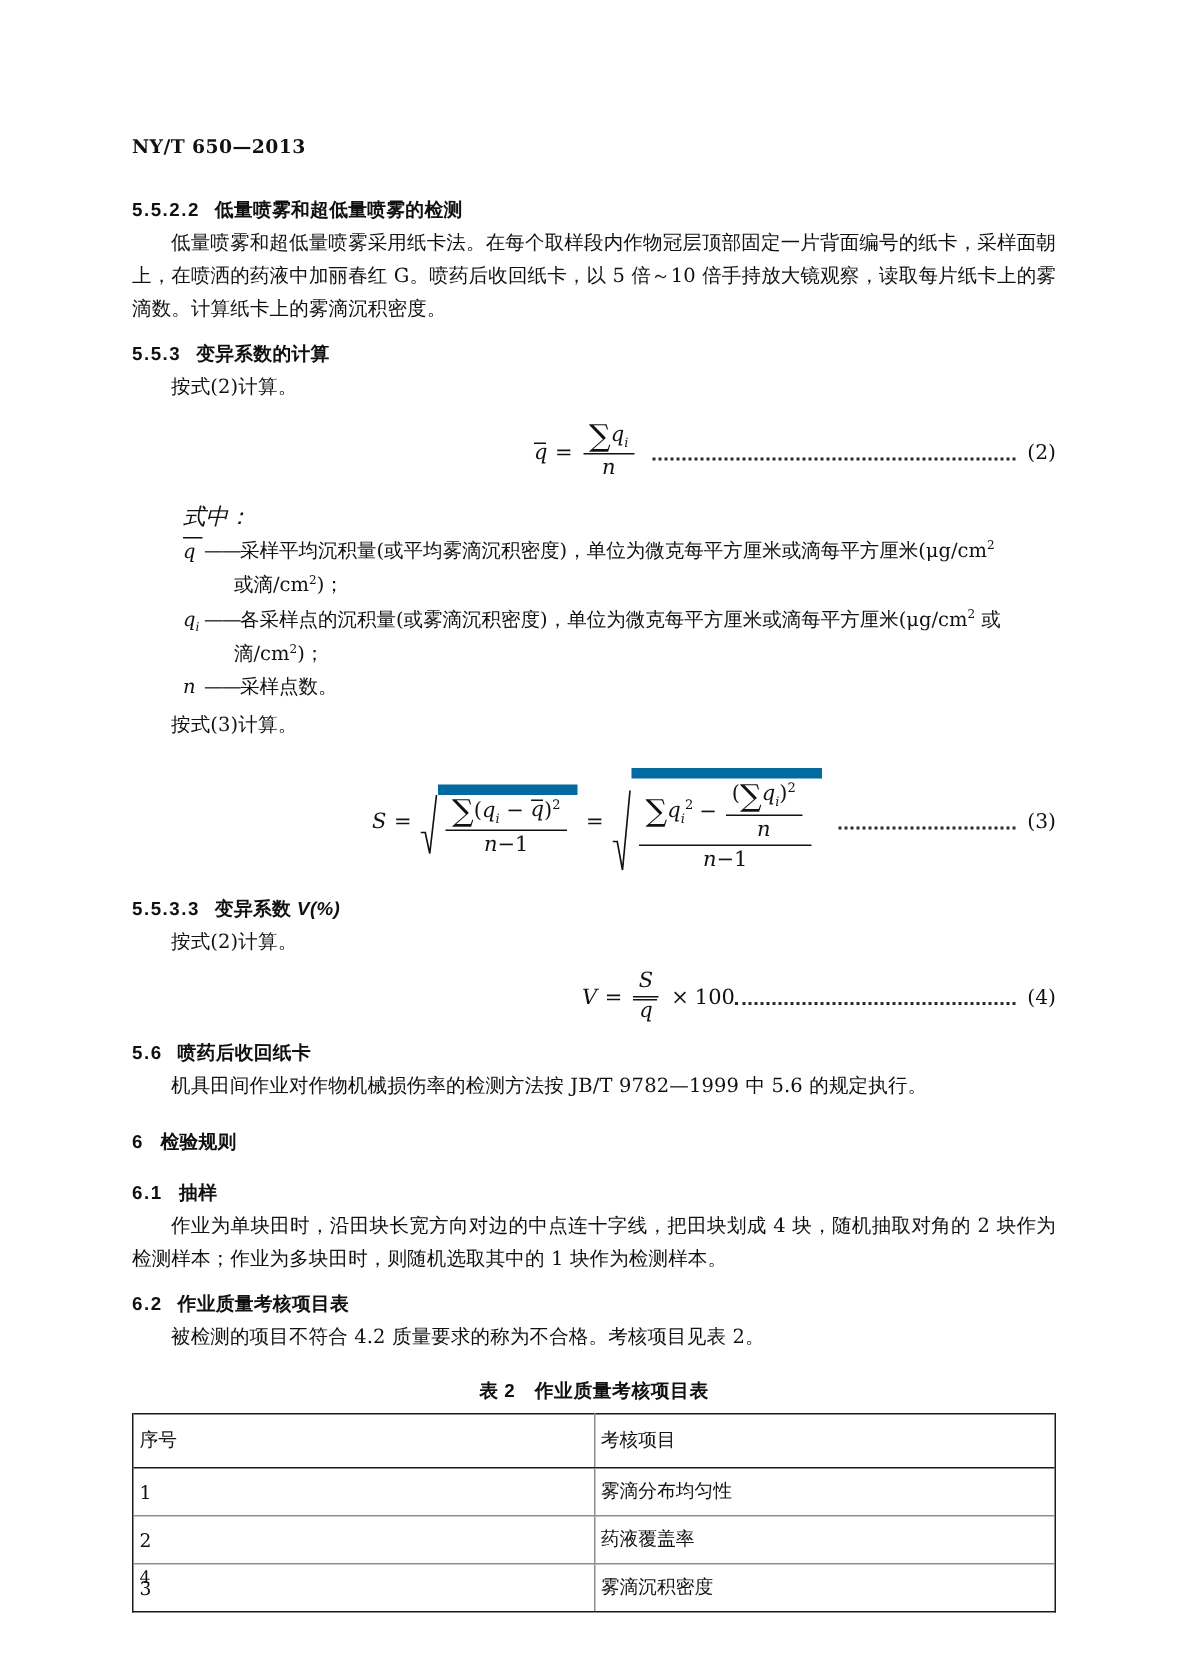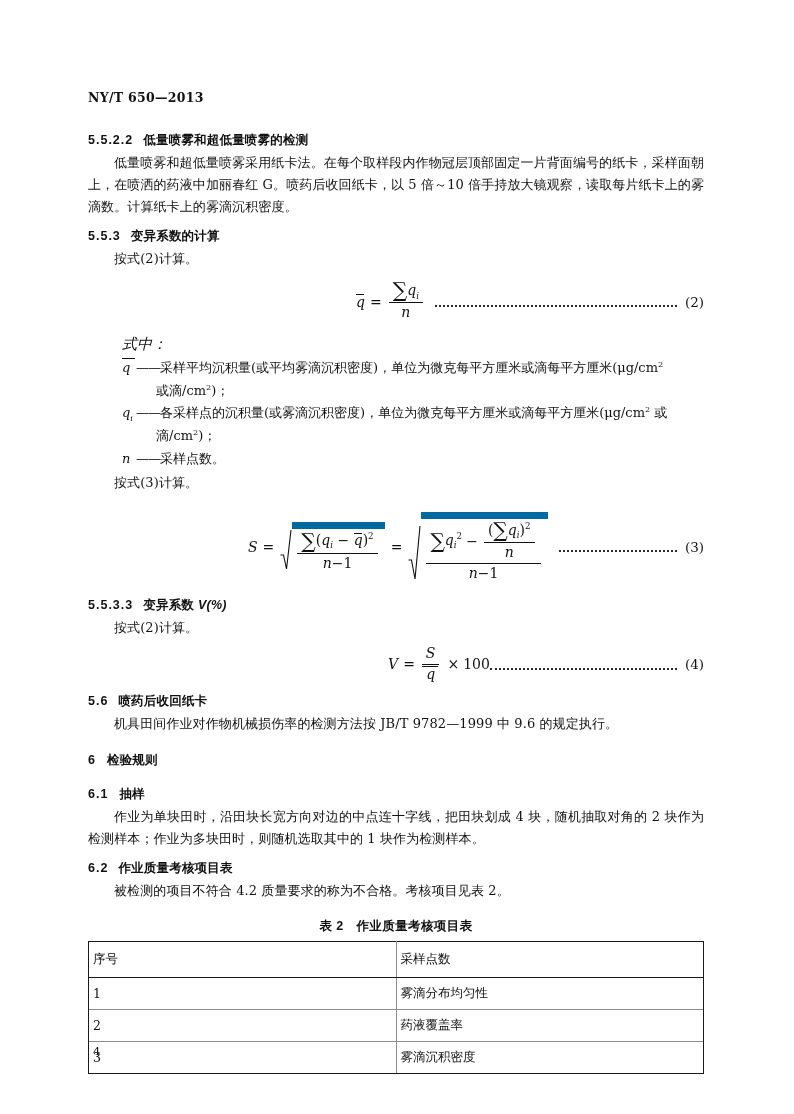--- a/index.html
+++ b/index.html
@@ -346,21 +346,21 @@
         <span style="padding:0 4px 0 6px">×</span>
         <span>100</span>
       </span>
       <span class="leader" style="margin-left:0"></span>
       <span class="eqnum">(4)</span>
     </div>
 
     <div class="h-clause">
       <span class="num">5.6</span><span>喷药后收回纸卡</span>
     </div>
-    <p class="body">机具田间作业对作物机械损伤率的检测方法按 JB/T 9782—1999 中 9.6 的规定执行。</p>
+    <p class="body">机具田间作业对作物机械损伤率的检测方法按 JB/T 9782—1999 中 5.6 的规定执行。</p>
 
     <div class="h-clause level1">
       <span class="num">6</span><span>检验规则</span>
     </div>
 
     <div class="h-clause level1">
       <span class="num">6.1</span><span>抽样</span>
     </div>
     <p class="body">作业为单块田时，沿田块长宽方向对边的中点连十字线，把田块划成 4 块，随机抽取对角的 2 块作为检测样本；作业为多块田时，则随机选取其中的 1 块作为检测样本。</p>
 
@@ -372,21 +372,21 @@
     <div class="tbl-title">表 2　作业质量考核项目表</div>
     <div class="tbl-wrap">
       <table class="qtable">
         <colgroup>
             <col style="width:50%">
             <col style="width:50%">
           </colgroup>
         <thead>
           <tr>
             <th class="col-a">序号</th>
-            <th>采样点数</th>
+            <th>考核项目</th>
           </tr>
         </thead>
         <tbody>
           <tr>
             <td class="col-a">1</td>
             <td>雾滴分布均匀性</td>
           </tr>
           <tr>
             <td class="col-a">2</td>
             <td>药液覆盖率</td>

